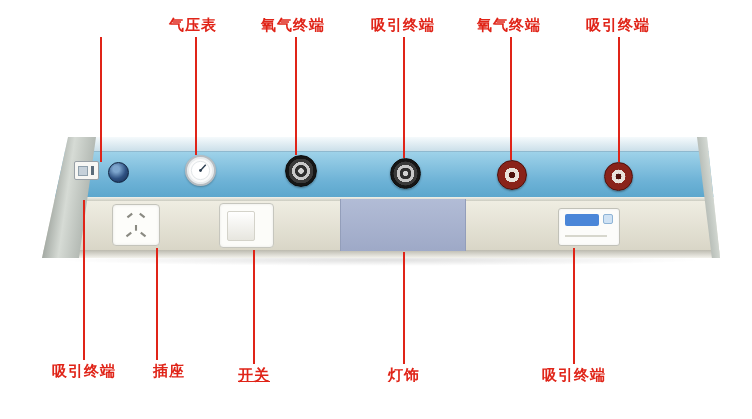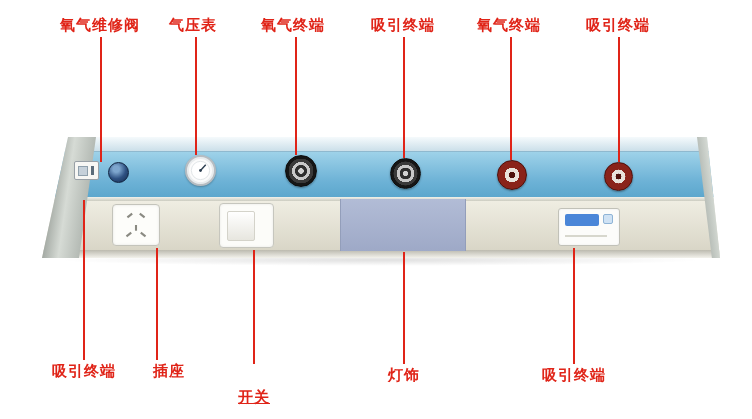--- a/index.html
+++ b/index.html
@@ -141,26 +141,25 @@
   <div class="leader" style="left:403px; top:37px; height:121px;"></div>
   <div class="leader" style="left:510px; top:37px; height:123px;"></div>
   <div class="leader" style="left:618px; top:37px; height:125px;"></div>
 
   <div class="leader" style="left:83px;  top:200px; height:160px;"></div>
   <div class="leader" style="left:156px; top:248px; height:112px;"></div>
   <div class="leader" style="left:253px; top:250px; height:114px;"></div>
   <div class="leader" style="left:403px; top:252px; height:112px;"></div>
   <div class="leader" style="left:573px; top:248px; height:116px;"></div>
 
-  <div class="callout-label" style="left:100px; top:16px;">氧气维修阀</div>
   <div class="callout-label" style="left:193px; top:16px;">气压表</div>
   <div class="callout-label" style="left:293px; top:16px;">氧气终端</div>
   <div class="callout-label" style="left:403px; top:16px;">吸引终端</div>
   <div class="callout-label" style="left:509px; top:16px;">氧气终端</div>
   <div class="callout-label" style="left:618px; top:16px;">吸引终端</div>
 
   <div class="callout-label" style="left:84px;  top:362px;">吸引终端</div>
   <div class="callout-label" style="left:169px; top:362px;">插座</div>
-  <div class="callout-label" style="left:254px; top:388px;text-decoration:underline;">开关</div>
+  <div class="callout-label" style="left:254px; top:366px;text-decoration:underline;">开关</div>
   <div class="callout-label" style="left:404px; top:366px;">灯饰</div>
   <div class="callout-label" style="left:574px; top:366px;">吸引终端</div>
 
 </div>
 
 </body></html>

